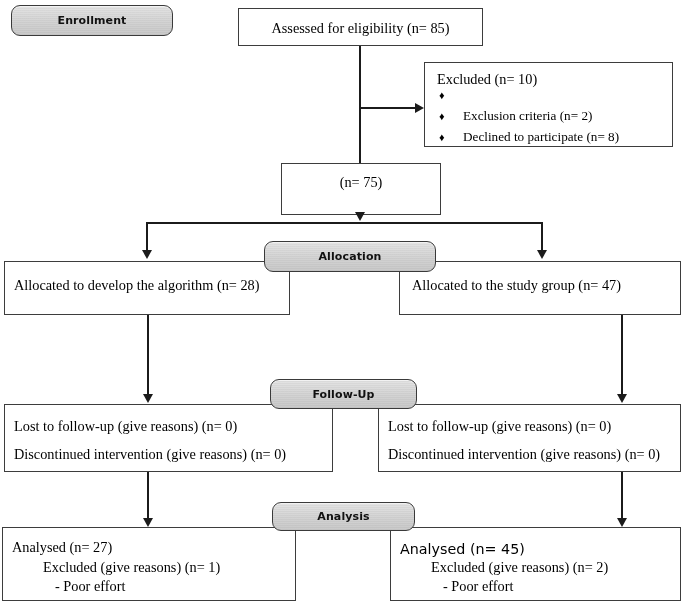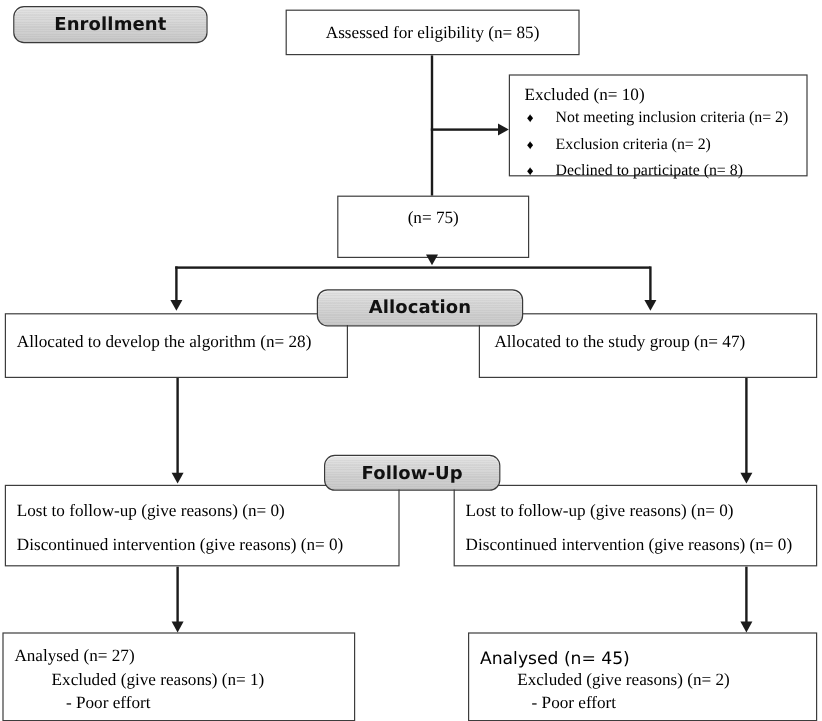--- a/index.html
+++ b/index.html
@@ -28,21 +28,21 @@
       linear-gradient(180deg, #e4e4e4 0%, #d3d3d3 55%, #c9c9c9 100%);
     box-shadow: inset 0 1px 0 #f2f2f2;
     display: flex;
     align-items: center;
     justify-content: center;
     z-index: 5;
   }
   .pill span {
     font-family: "DejaVu Sans", "Liberation Sans", sans-serif;
     font-weight: bold;
-    font-size: 15px;
+    font-size: 11px;
     letter-spacing: 0.1px;
     color: #111111;
     line-height: 1;
   }
 
   
   .box {
     position: absolute;
     box-sizing: border-box;
     border: 1.1px solid #3d3d3d;
@@ -129,21 +129,20 @@
   <div class="vline" style="left:359px; top:46px; height:118px;"></div>
 
   <div class="hline" style="left:359px; top:107px; width:58px;"></div>
   <div class="arrow-right" style="left:415px; top:103px;"></div>
 
   <div class="box" style="left:424px; top:62px; width:249px; height:85px;">
     <div class="txt" style="left:12px; top:6px;">Excluded (n= 10)</div>
     <div class="blist">
       <div class="brow">
         <span class="bmark">♦</span>
-        <span>Not meeting inclusion criteria (n= 2)</span>
       </div>
       <div class="brow">
         <span class="bmark">♦</span>
         <span>Exclusion criteria (n= 2)</span>
       </div>
       <div class="brow">
         <span class="bmark">♦</span>
         <span>Declined to participate (n= 8)</span>
       </div>
     </div>
@@ -191,20 +190,23 @@
   <div class="box" style="left:378px; top:404px; width:303px; height:68px;">
     <div class="txt" style="left:9px; top:11px;">Lost to follow-up (give reasons) (n= 0)</div>
     <div class="txt" style="left:9px; top:39px;">Discontinued intervention (give reasons) (n= 0)</div>
   </div>
 
   <div class="vline" style="left:147px; top:472px; height:48px;"></div>
   <div class="arrow-down" style="left:143px; top:518px;"></div>
   <div class="vline" style="left:621px; top:472px; height:48px;"></div>
   <div class="arrow-down" style="left:617px; top:518px;"></div>
 
+  <div class="pill" style="left:272px; top:502px; width:143px; height:29px;">
+    <span>Analysis</span>
+  </div>
 
   <div class="box" style="left:2px; top:527px; width:294px; height:74px;">
     <div class="txt" style="left:9px; top:9px;">Analysed (n= 27)</div>
     <div class="txt" style="left:40px; top:29px;">Excluded (give reasons) (n= 1)</div>
     <div class="txt" style="left:52px; top:48px;">- Poor effort</div>
   </div>
 
   <div class="box" style="left:390px; top:527px; width:291px; height:74px;">
     <div class="txt sans" style="left:9px; top:11px;">Analysed (n= 45)</div>
     <div class="txt" style="left:40px; top:29px;">Excluded (give reasons) (n= 2)</div>

